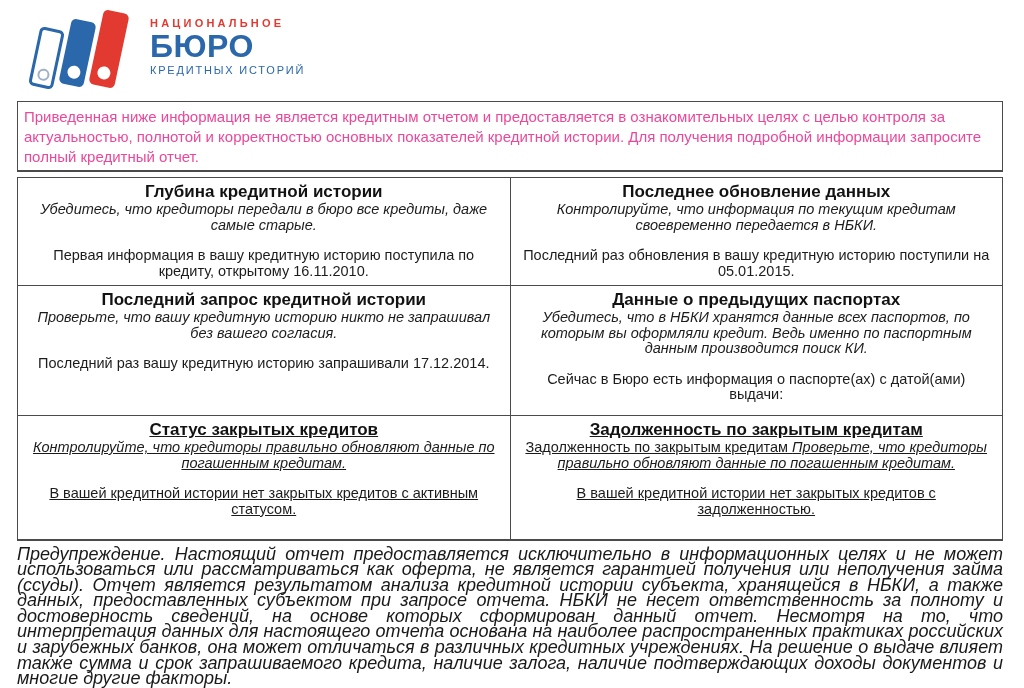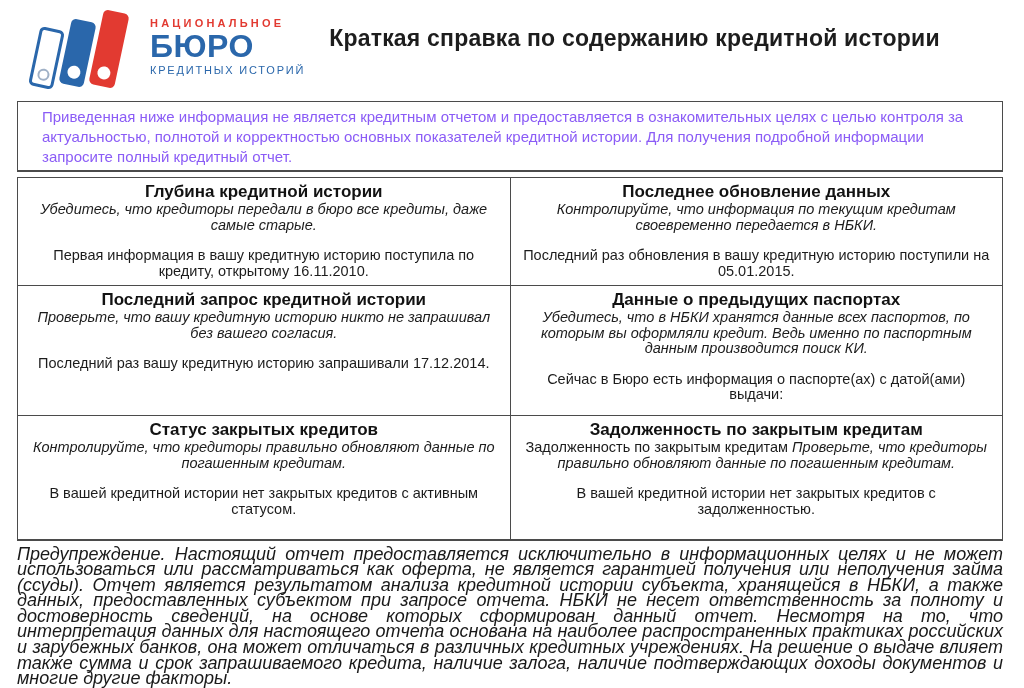--- a/index.html
+++ b/index.html
@@ -21,27 +21,27 @@
   .logo-text { margin-left:22px; padding-top:12px; line-height:1; }
   .logo-line1 { color:#e23a31; font-size:11px; font-weight:bold; letter-spacing:3.2px; }
   .logo-line2 { color:#2a67ab; font-size:32px; font-weight:bold; letter-spacing:0.5px; margin-top:1px; }
   .logo-line3 { color:#2a67ab; font-size:11px; font-weight:normal; letter-spacing:1.8px; margin-top:3px; }
 
   .doc-title { position:absolute; left:285px; right:40px; top:25px; text-align:center;
                font-size:23px; font-weight:600; color:#1d1d1d; letter-spacing:0.2px; }
 
   
   .intro-box { margin:0 21px 0 17px; border:1px solid #4b4b4b; border-bottom-width:2px;
-               height:71px; padding:5px 24px 0; font-size:15px; line-height:20px; color:#8b5cf6; }
+               height:71px; padding:5px 6px 0; font-size:15px; line-height:20px; color:#ec4899; }
 
   
   table.summary { margin:5px 21px 0 17px; width:986px; border-collapse:collapse;
                   table-layout:fixed; border:1px solid #4b4b4b; border-bottom-width:2px; }
   table.summary td { border:1px solid #4b4b4b; vertical-align:top; padding:3px 10px 6px; width:50%;text-align:center; }
-  tr.row-1 { height:106px; } tr.row-2 { height:130px; } tr.row-3 { height:124px; }
+  tr.row-1 { height:106px; } tr.row-2 { height:130px; } tr.row-3 { height:124px;text-decoration:underline; }
   .cell-title  { font-size:17px; font-weight:bold; line-height:21px; color:#121212; }
   .cell-advice { font-style:italic; font-size:14.5px; line-height:15.5px; color:#1c1c1c; }
   .cell-advice .lead { font-style:normal; }
   .cell-value  { margin-top:15px; font-size:14.5px; line-height:15.5px; color:#1c1c1c; }
 
   
   .warning { margin:6px 21px 0 17px; font-style:italic; font-size:18px; line-height:15.6px;
              text-align:justify; color:#191919; }
 
   
@@ -65,21 +65,20 @@
         <div class="binder b-red">
           <div class="ring ring-white"></div>
         </div>
       </div>
       <div class="logo-text">
         <div class="logo-line1">НАЦИОНАЛЬНОЕ</div>
         <div class="logo-line2">БЮРО</div>
         <div class="logo-line3">КРЕДИТНЫХ ИСТОРИЙ</div>
       </div>
     </div>
-    <div class="doc-title">Краткая справка по содержанию кредитной истории</div>
   </div>
 
   <div class="intro-box">Приведенная ниже информация не является кредитным отчетом и предоставляется в ознакомительных целях с целью контроля за актуальностью, полнотой и корректностью основных показателей кредитной истории. Для получения подробной информации запросите полный кредитный отчет.</div>
 
   <table class="summary">
     <tbody>
       <tr class="row-1">
         <td>
           <div class="cell-title">Глубина кредитной истории</div>
           <div class="cell-advice">Убедитесь, что кредиторы передали в бюро все кредиты, даже самые старые.</div>

